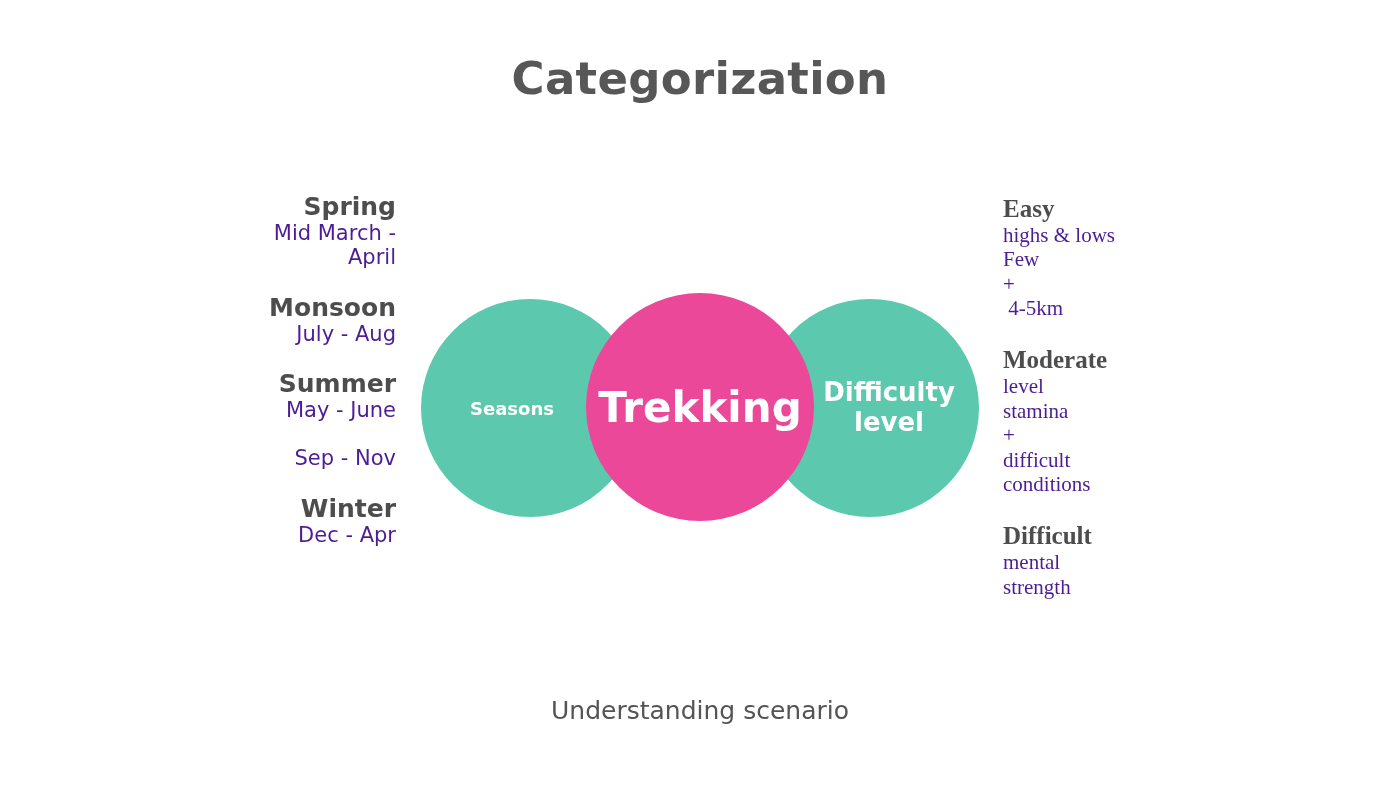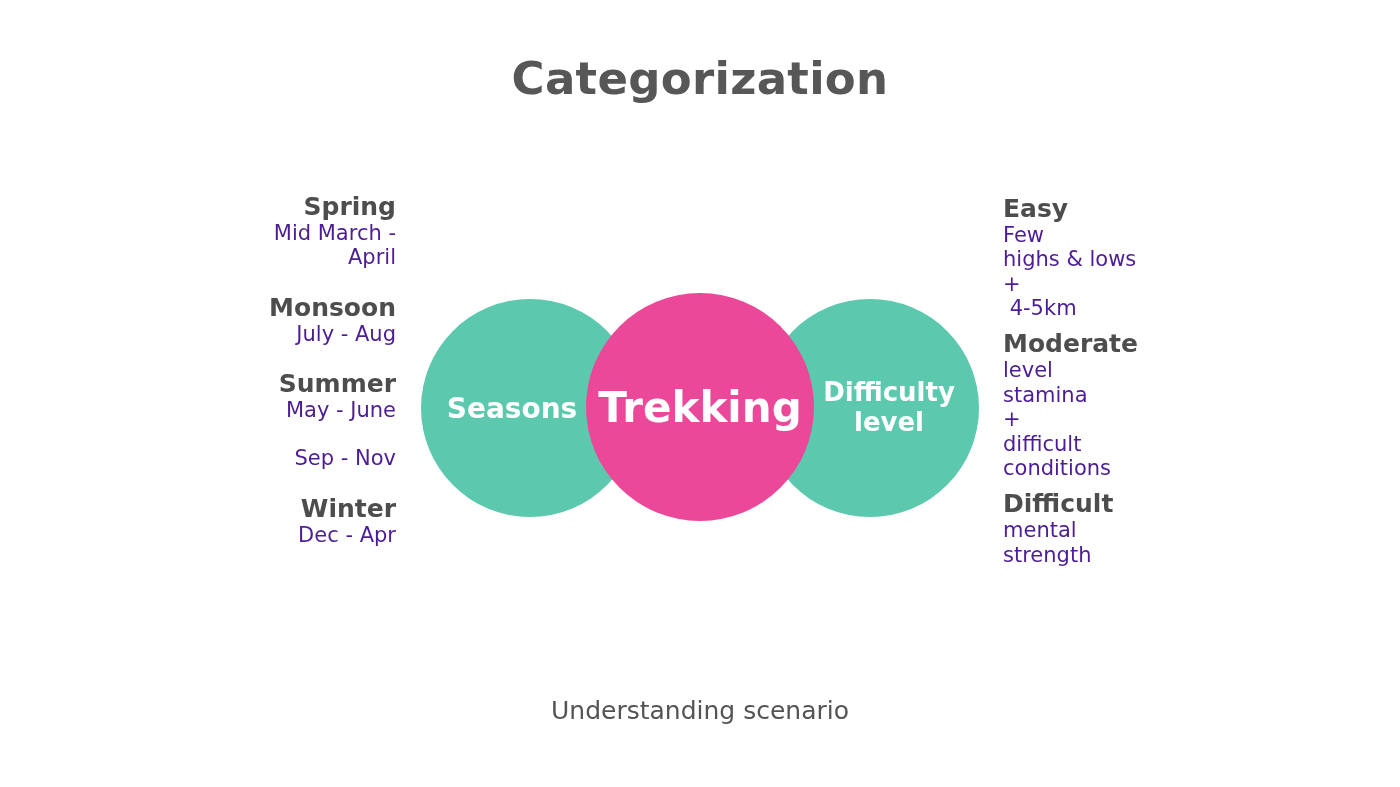--- a/index.html
+++ b/index.html
@@ -40,39 +40,40 @@
     top: 193px;
     width: 216px;
     text-align: right;
   }
   .right-col {
     position: absolute;
     left: 1003px;
     top: 195px;
     width: 290px;
     text-align: left;
+    font-family: Liberation Serif, serif;
   }
   .entry { margin: 0 0 0 0; }
   .entry-head {
     font-size: 25px;
     font-weight: bold;
     color: #4d4d4d;
     line-height: 1.12;
   }
   .entry-sub {
     font-size: 21px;
     font-weight: normal;
     color: #4c1d95;
     line-height: 1.16;
   }
   .entry-sub div { white-space: pre; }
 
   
   .left-col .entry + .entry { margin-top: 24px; }
-  .right-col .entry + .entry { margin-top: 10px; }
+  .right-col .entry + .entry { margin-top: 26px; }
 
   
   .venn {
     position: absolute;
     left: 0;
     top: 0;
     width: 1400px;
     height: 787px;
     pointer-events: none;
   }
@@ -86,21 +87,21 @@
     color: #ffffff;
     font-weight: bold;
     pointer-events: auto;
   }
   .circle-left {
     width: 218px;
     height: 218px;
     left: 421px;
     top: 299px;
     background: #5cc9ae;
-    font-size: 28px;
+    font-size: 18px;
     z-index: 1;
   }
   .circle-right {
     width: 218px;
     height: 218px;
     left: 761px;
     top: 299px;
     background: #5cc9ae;
     font-size: 26px;
     z-index: 1;
@@ -173,22 +174,22 @@
       </div>
     </div>
 
   </div>
 
   <div class="right-col">
 
     <div class="entry">
       <div class="entry-head">Easy</div>
       <div class="entry-sub">
+        <div>highs &amp; lows</div>
         <div>Few</div>
-        <div>highs &amp; lows</div>
         <div>+</div>
         <div> 4-5km</div>
       </div>
     </div>
 
     <div class="entry">
       <div class="entry-head">Moderate</div>
       <div class="entry-sub">
         <div>level</div>
         <div>stamina</div>

